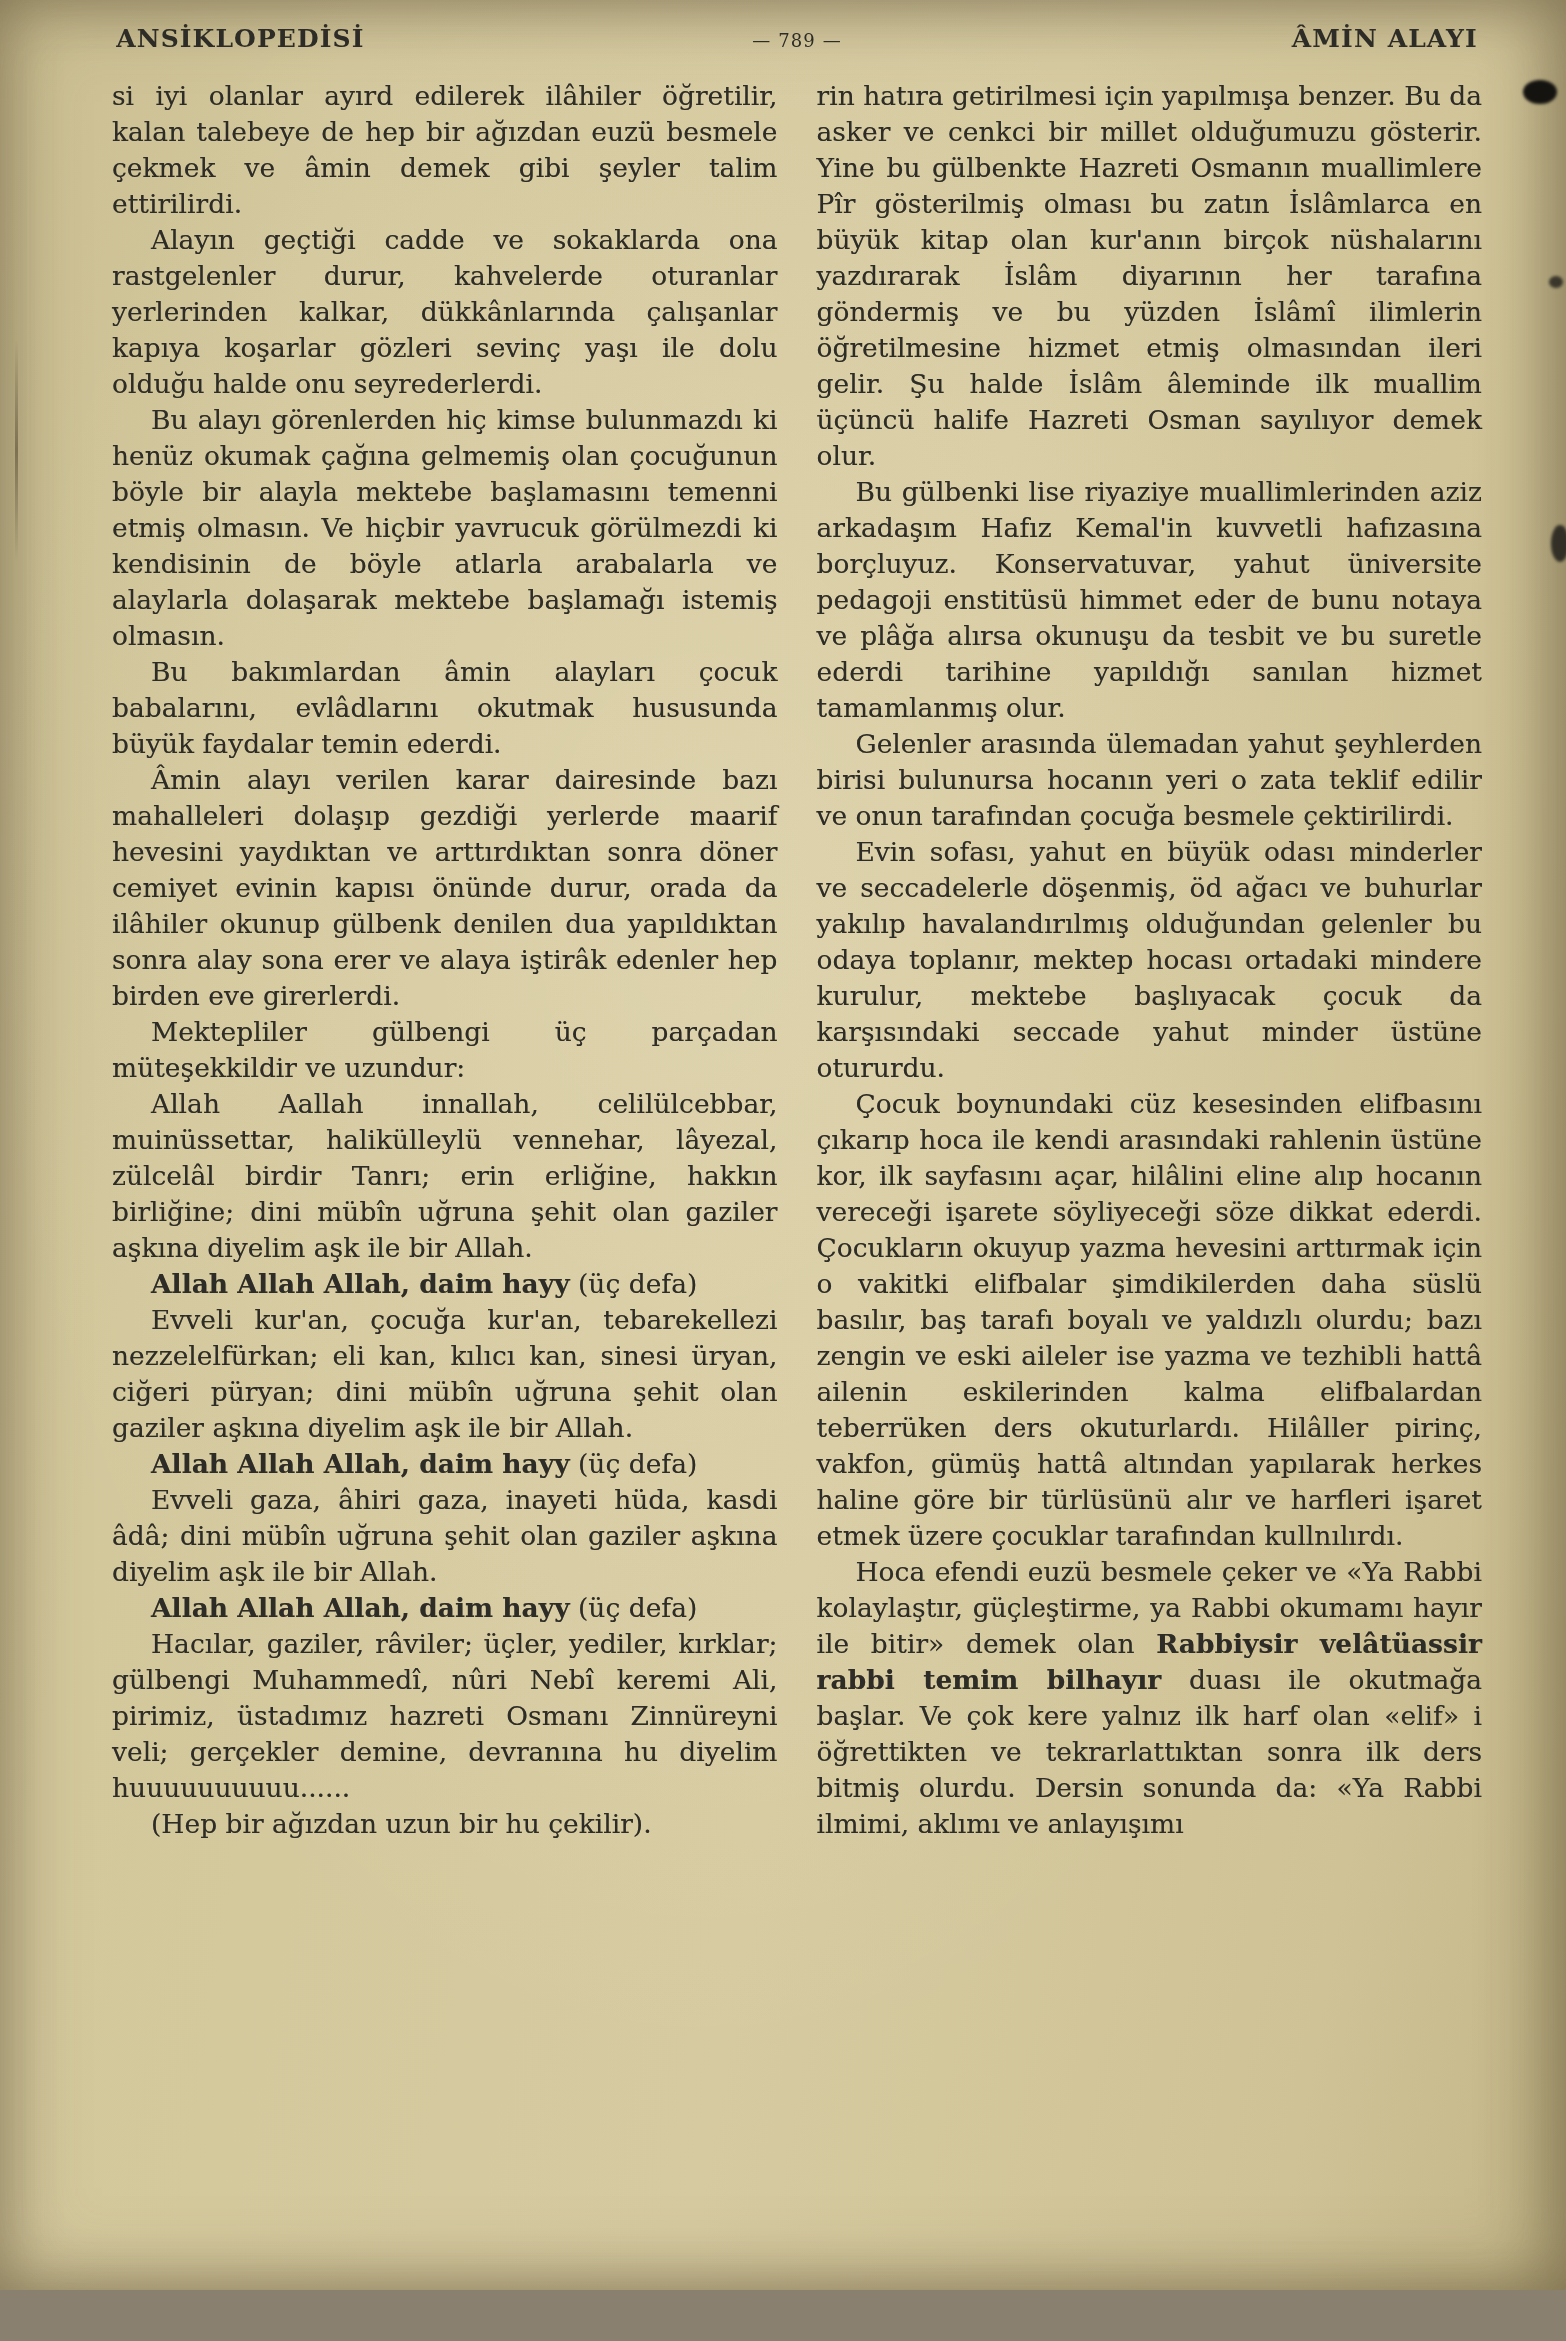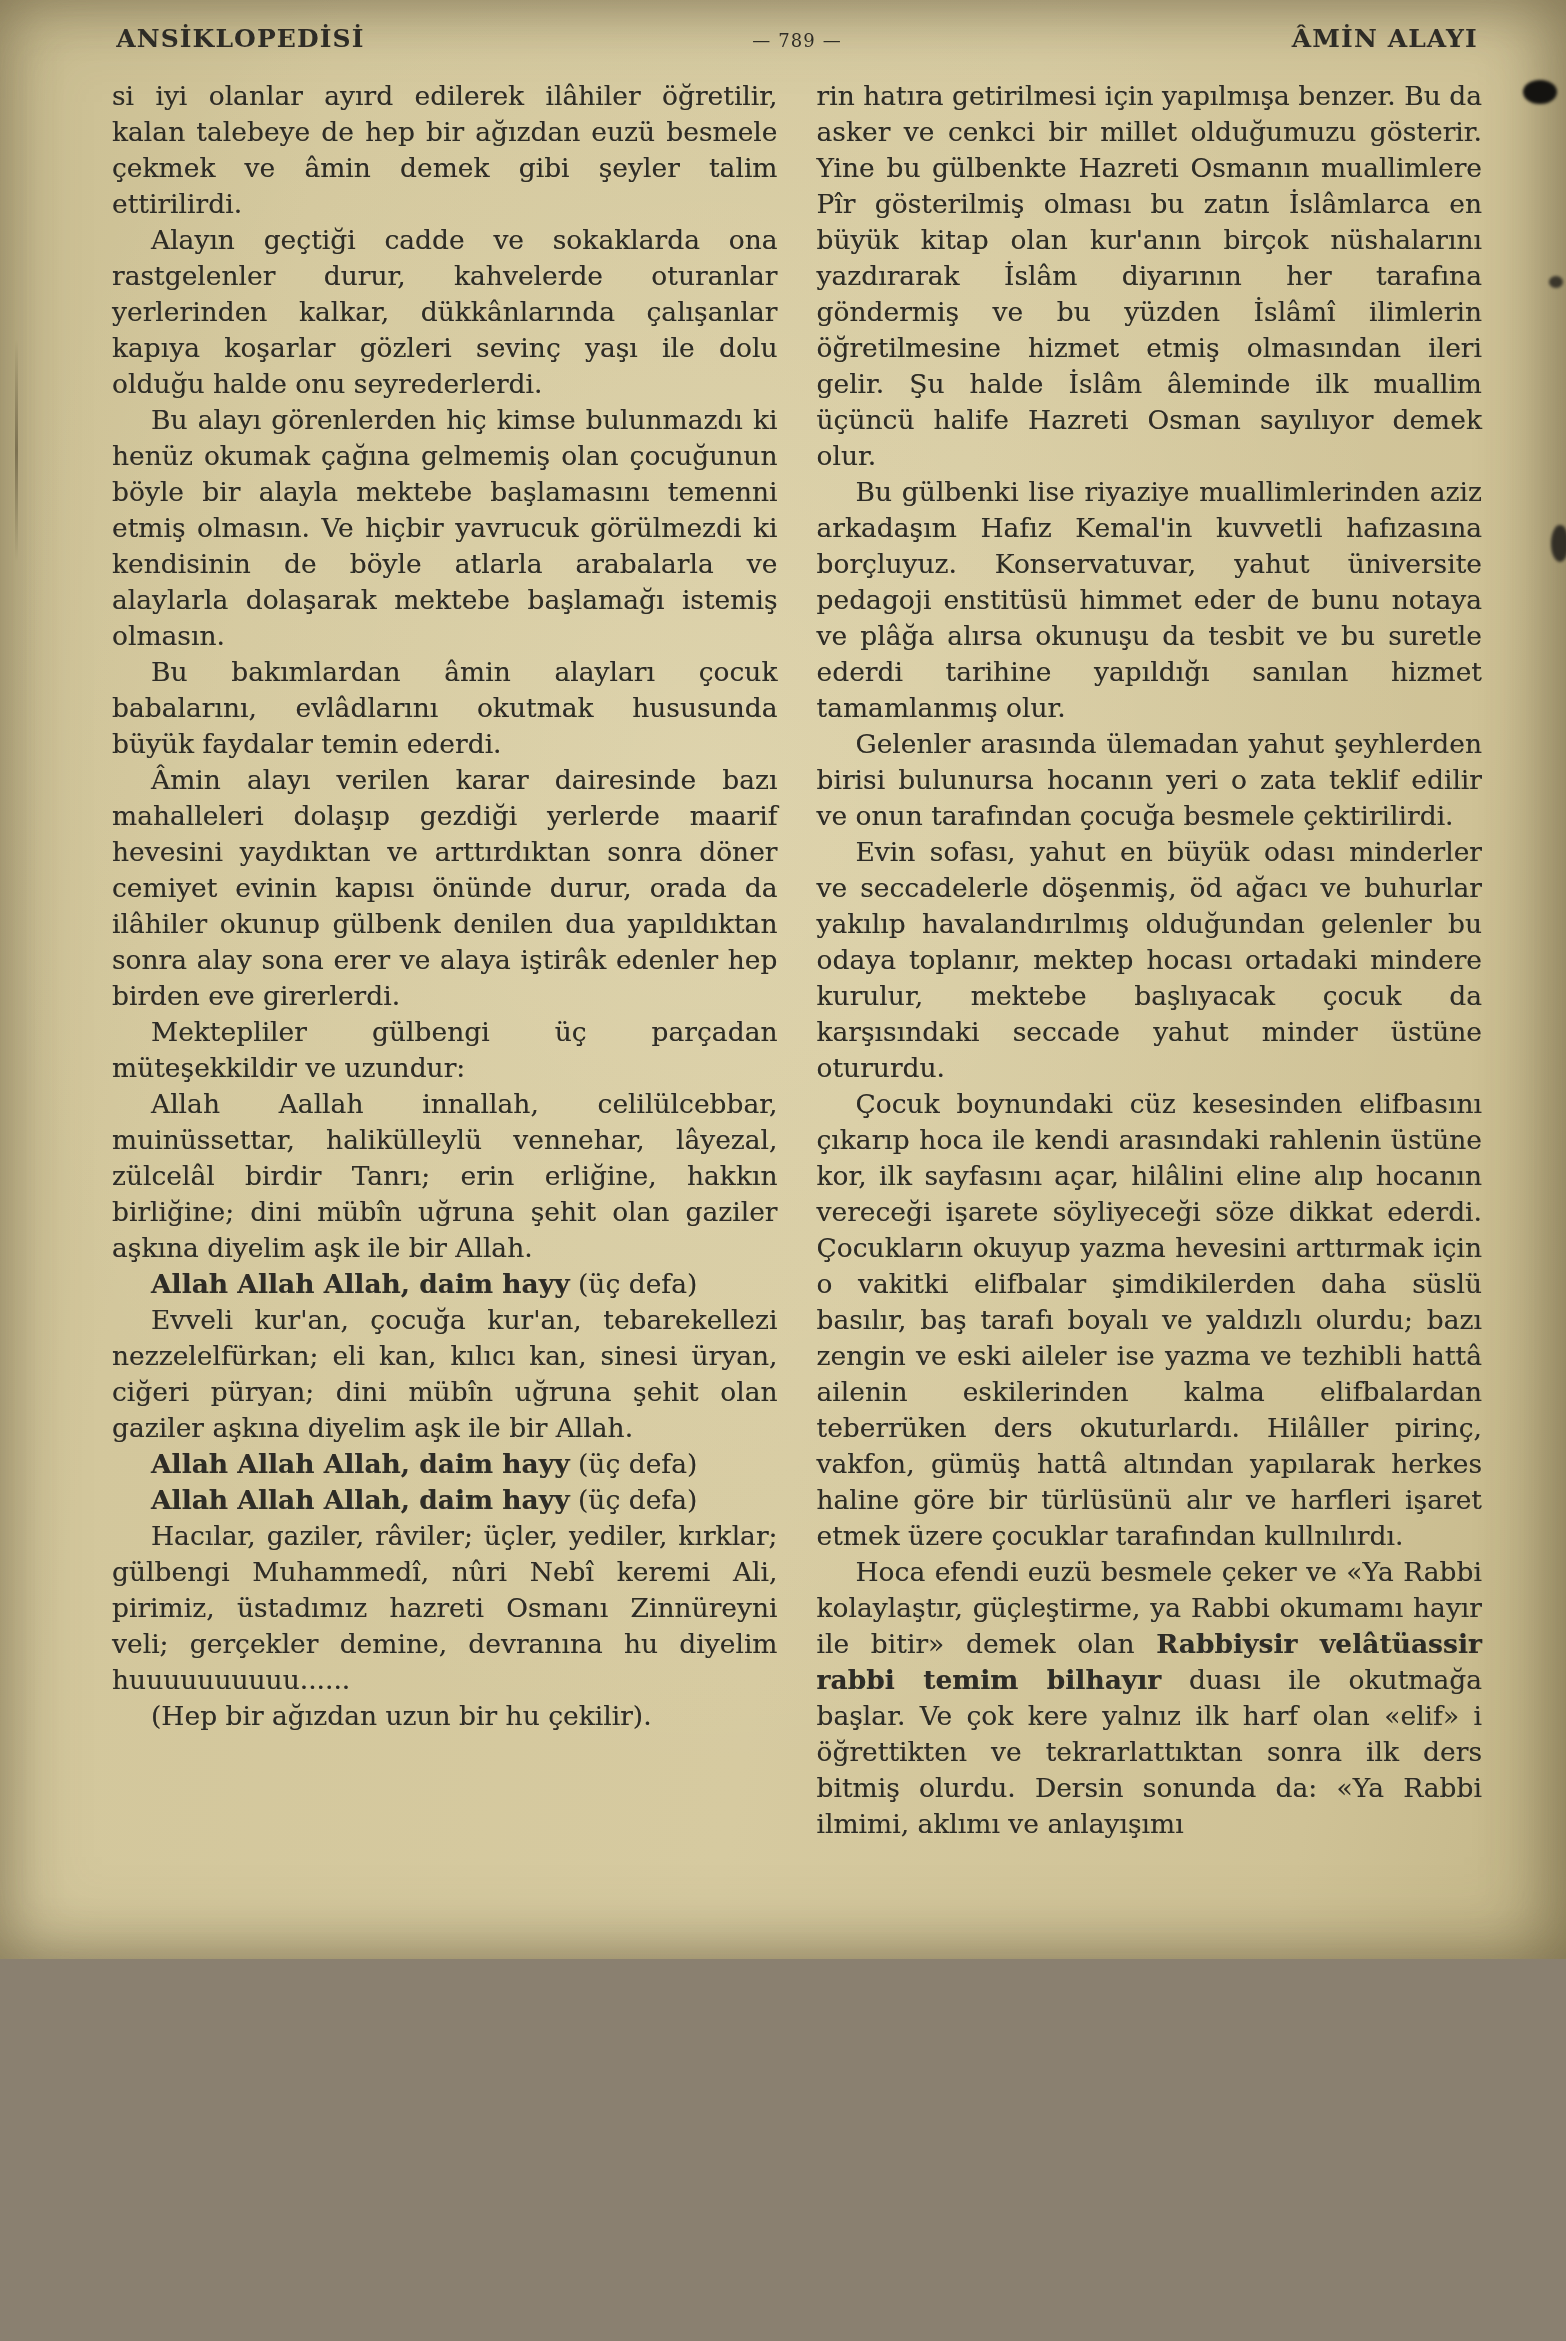--- a/index.html
+++ b/index.html
@@ -3,21 +3,21 @@
 <meta charset="utf-8">
 <style>
   html, body {
     margin: 0;
     padding: 0;
     background: #8a8070;
   }
   .page {
     position: relative;
     width: 1566px;
-    height: 1959px;
+    height: 2290px;
     margin: 0 auto;
     background:
       radial-gradient(ellipse at 45% 40%, rgba(255,250,225,0.20), rgba(0,0,0,0) 60%),
       linear-gradient(100deg, #cabe92 0%, #d3c79c 18%, #d6caa0 55%, #cfc296 85%, #c3b688 100%);
     background-color: #d0c498;
     box-shadow:
       inset 0 0 85px rgba(92,80,52,0.35),
       inset -26.5px 0 58px rgba(70,58,32,0.28),
       inset 16px 0 48px rgba(90,78,50,0.22);
     overflow: hidden;
@@ -100,20 +100,21 @@
           <p class="no-indent"><span>si iyi olanlar ayırd edilerek ilâhiler öğretilir, kalan talebeye de hep bir ağızdan euzü besmele çekmek ve âmin demek gibi şeyler talim ettirilirdi.</span></p>
           <p><span>Alayın geçtiği cadde ve sokaklarda ona rastgelenler durur, kahvelerde oturanlar yerlerinden kalkar, dükkânlarında çalışanlar kapıya koşarlar gözleri sevinç yaşı ile dolu olduğu halde onu seyrederlerdi.</span></p>
           <p><span>Bu alayı görenlerden hiç kimse bulunmazdı ki henüz okumak çağına gelmemiş olan çocuğunun böyle bir alayla mektebe başlamasını temenni etmiş olmasın. Ve hiçbir yavrucuk görülmezdi ki kendisinin de böyle atlarla arabalarla ve alaylarla dolaşarak mektebe başlamağı istemiş olmasın.</span></p>
           <p><span>Bu bakımlardan âmin alayları çocuk babalarını, evlâdlarını okutmak hususunda büyük faydalar temin ederdi.</span></p>
           <p><span>Âmin alayı verilen karar dairesinde bazı mahalleleri dolaşıp gezdiği yerlerde maarif hevesini yaydıktan ve arttırdıktan sonra döner cemiyet evinin kapısı önünde durur, orada da ilâhiler okunup gülbenk denilen dua yapıldıktan sonra alay sona erer ve alaya iştirâk edenler hep birden eve girerlerdi.</span></p>
           <p><span>Mektepliler gülbengi üç parçadan müteşekkildir ve uzundur:</span></p>
           <p><span>Allah Aallah innallah, celilülcebbar, muinüssettar, halikülleylü vennehar, lâyezal, zülcelâl birdir Tanrı; erin erliğine, hakkın birliğine; dini mübîn uğruna şehit olan gaziler aşkına diyelim aşk ile bir Allah.</span></p>
           <p><b>Allah Allah Allah, daim hayy</b><span> (üç defa)</span></p>
           <p><span>Evveli kur'an, çocuğa kur'an, tebarekellezi nezzelelfürkan; eli kan, kılıcı kan, sinesi üryan, ciğeri püryan; dini mübîn uğruna şehit olan gaziler aşkına diyelim aşk ile bir Allah.</span></p>
           <p><b>Allah Allah Allah, daim hayy</b><span> (üç defa)</span></p>
+          <p><span>Evveli gaza, âhiri gaza, inayeti hüda, kasdi âdâ; dini mübîn uğruna şehit olan gaziler aşkına diyelim aşk ile bir Allah.</span></p>
           <p><b>Allah Allah Allah, daim hayy</b><span> (üç defa)</span></p>
           <p><span>Hacılar, gaziler, râviler; üçler, yediler, kırklar; gülbengi Muhammedî, nûri Nebî keremi Ali, pirimiz, üstadımız hazreti Osmanı Zinnüreyni veli; gerçekler demine, devranına hu diyelim huuuuuuuuuu......</span></p>
           <p><span>(Hep bir ağızdan uzun bir hu çekilir).</span></p>
         </div>
       <div class="col">
           <p class="no-indent"><span>rin hatıra getirilmesi için yapılmışa benzer. Bu da asker ve cenkci bir millet olduğumuzu gösterir. Yine bu gülbenkte Hazreti Osmanın muallimlere Pîr gösterilmiş olması bu zatın İslâmlarca en büyük kitap olan kur'anın birçok nüshalarını yazdırarak İslâm diyarının her tarafına göndermiş ve bu yüzden İslâmî ilimlerin öğretilmesine hizmet etmiş olmasından ileri gelir. Şu halde İslâm âleminde ilk muallim üçüncü halife Hazreti Osman sayılıyor demek olur.</span></p>
           <p><span>Bu gülbenki lise riyaziye muallimlerinden aziz arkadaşım Hafız Kemal'in kuvvetli hafızasına borçluyuz. Konservatuvar, yahut üniversite pedagoji enstitüsü himmet eder de bunu notaya ve plâğa alırsa okunuşu da tesbit ve bu suretle ederdi tarihine yapıldığı sanılan hizmet tamamlanmış olur.</span></p>
           <p><span>Gelenler arasında ülemadan yahut şeyhlerden birisi bulunursa hocanın yeri o zata teklif edilir ve onun tarafından çocuğa besmele çektirilirdi.</span></p>
           <p><span>Evin sofası, yahut en büyük odası minderler ve seccadelerle döşenmiş, öd ağacı ve buhurlar yakılıp havalandırılmış olduğundan gelenler bu odaya toplanır, mektep hocası ortadaki mindere kurulur, mektebe başlıyacak çocuk da karşısındaki seccade yahut minder üstüne otururdu.</span></p>
           <p><span>Çocuk boynundaki cüz kesesinden elifbasını çıkarıp hoca ile kendi arasındaki rahlenin üstüne kor, ilk sayfasını açar, hilâlini eline alıp hocanın vereceği işarete söyliyeceği söze dikkat ederdi. Çocukların okuyup yazma hevesini arttırmak için o vakitki elifbalar şimdikilerden daha süslü basılır, baş tarafı boyalı ve yaldızlı olurdu; bazı zengin ve eski aileler ise yazma ve tezhibli hattâ ailenin eskilerinden kalma elifbalardan teberrüken ders okuturlardı. Hilâller pirinç, vakfon, gümüş hattâ altından yapılarak herkes haline göre bir türlüsünü alır ve harfleri işaret etmek üzere çocuklar tarafından kullnılırdı.</span></p>

